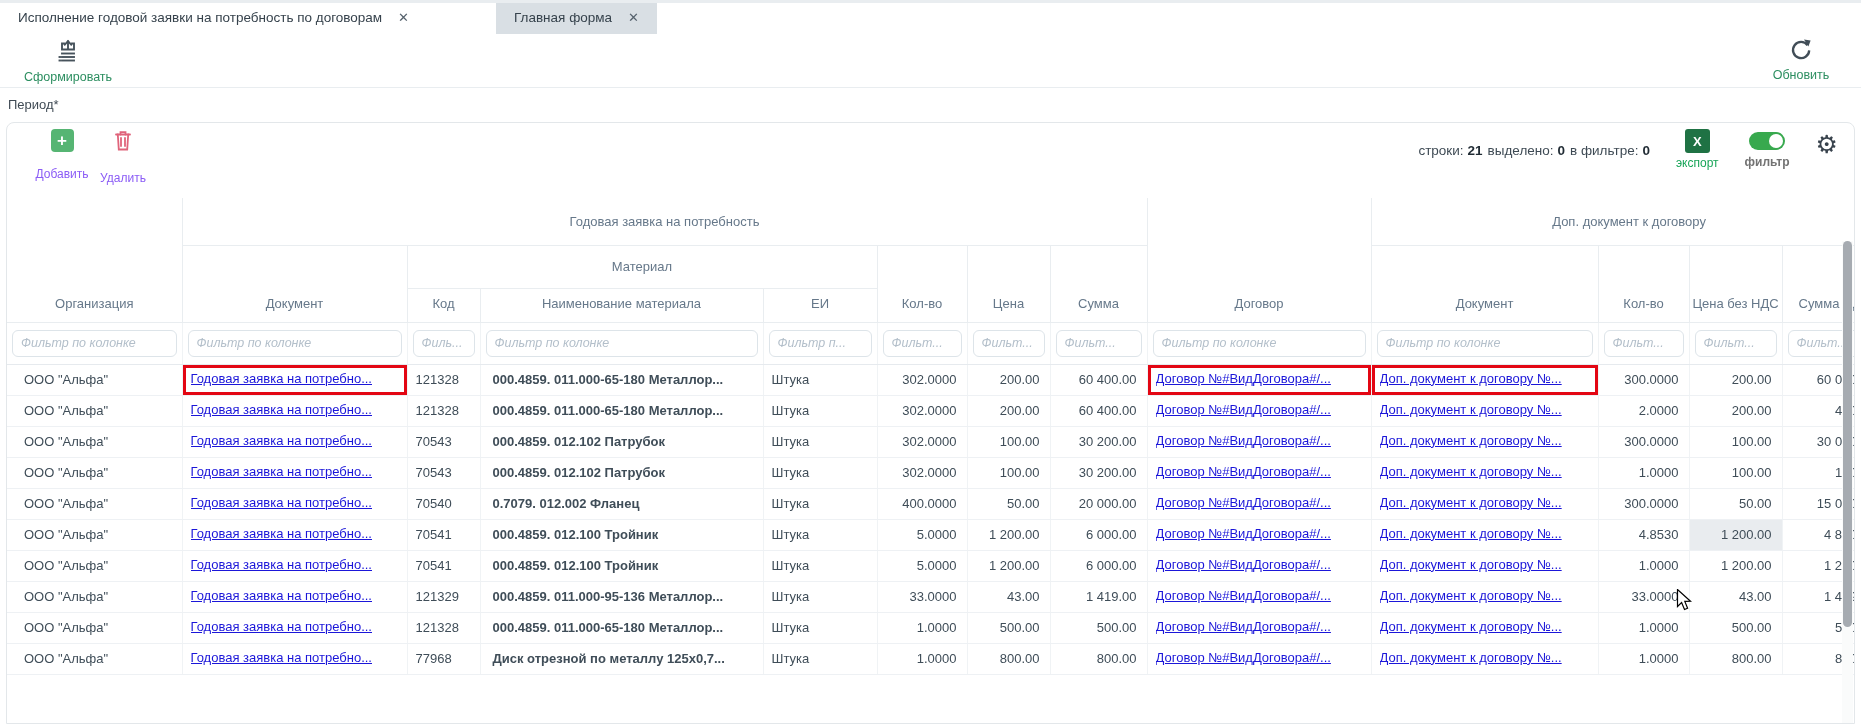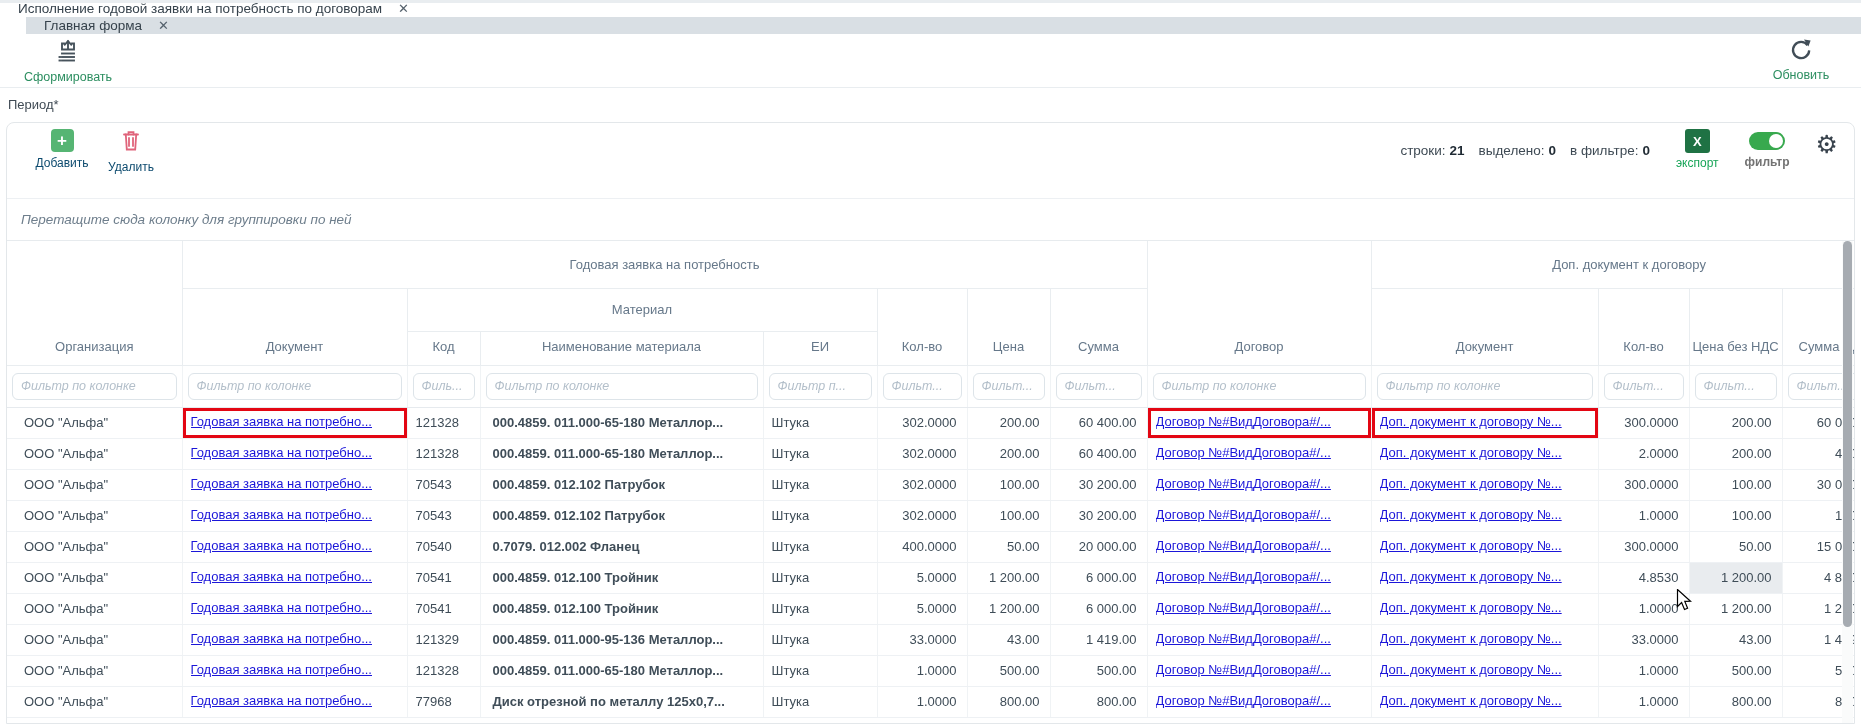--- a/index.html
+++ b/index.html
@@ -1,21 +1,21 @@
 <!DOCTYPE html>
 <html><head>
 <meta charset="utf-8">
 <style>
   * { margin:0; padding:0; box-sizing:border-box; }
   html,body { width:1861px; height:724px; overflow:hidden; background:#fff;
     font-family:"Liberation Sans","DejaVu Sans",sans-serif; color:#3f4d58; }
   .screen { position:relative; width:1861px; height:724px; background:#fff; overflow:hidden; }
 
   
-  .tabbar { position:absolute; left:0; top:0; width:100%; height:34px; background:#fff; display:flex;flex-direction:column; }
+  .tabbar { position:absolute; left:0; top:0; width:100%; height:34px; background:#fff; display:flex; }
   .tabbar::before { content:""; position:absolute; left:0; top:0; width:100%; height:3px; background:#e9edf0; }
   .tab { height:34px; display:flex; align-items:center; gap:16px; padding:0 18px; font-size:13.5px; color:#36424c; cursor:default; }
   .tab.active { background:#fff; min-width:470px; }
   .tab.inactive { background:#d9dfe4; margin-left:26px; }
   .tab .x { font-size:13px; font-weight:bold; color:#55616c; }
 
   
   .toolbar { position:absolute; left:0; top:34px; width:100%; height:54px; border-bottom:1px solid #e9edf0; }
   .icon-btn { position:absolute; top:4px; display:flex; flex-direction:column; align-items:center; gap:2px; cursor:pointer; }
   .icon-btn .lbl { font-size:12.5px; color:#2c8e60; }
@@ -27,27 +27,27 @@
   .period-label { position:absolute; left:8px; top:9px; font-size:13px; color:#3f4a54; }
   .period-select { position:absolute; left:140px; top:3px; width:245px; height:27px; border:1px solid #ccd6dd; border-radius:6px;
     display:flex; align-items:center; padding:0 10px; font-size:13.5px; color:#2f3a44; background:#fff; }
   .period-select svg { position:absolute; right:12px; top:10px; }
 
   
   .panel { position:absolute; left:6px; top:122px; width:1849px; bottom:0; border:1px solid #e3e7ea;
     border-radius:8px 8px 0 0; overflow:hidden; background:#fff; }
   .grid-toolbar { position:relative; height:75px; }
   .gbtn { position:absolute; top:6px; display:flex; flex-direction:column; align-items:center; gap:4px; cursor:pointer; }
-  .gbtn .lbl { font-size:12px; color:#0c4a6e; }
+  .gbtn .lbl { font-size:12px; color:#8b5cf6;margin-top:11px; }
   .add-btn { left:16px; width:78px; }
-  .del-btn { left:88px; width:72px; }
+  .del-btn { left:80px; width:72px; }
   .plus-icon { width:23px; height:23px; background:#56b573; border-radius:4px; color:#fff; font-size:17px; font-weight:bold;
     display:flex; align-items:center; justify-content:center; line-height:1; }
   .right-cluster { position:absolute; right:16px; top:6px; height:56px; display:flex; align-items:flex-start; gap:26px; }
-  .stats { display:flex; gap:14px; font-size:13.5px; color:#3e4a54; margin-top:14px; }
+  .stats { display:flex; gap:5px; font-size:13.5px; color:#3e4a54; margin-top:14px; }
   .stats b { color:#1f2a33; margin-left:4px; }
   .export-btn { display:flex; flex-direction:column; align-items:center; gap:3px; cursor:pointer; }
   .excel-icon { width:25px; height:24px; background:#1f7244; border-radius:3px; color:#fff; font-weight:bold; font-size:13px;
     display:flex; align-items:center; justify-content:center; }
   .export-btn .lbl { font-size:12px; color:#18a558; }
   .toggle-wrap { display:flex; flex-direction:column; align-items:center; gap:5px; cursor:pointer; }
   .toggle { width:36px; height:18px; background:#38a94e; border-radius:9px; position:relative; margin-top:3px; }
   .toggle .knob { position:absolute; right:2px; top:2px; width:14px; height:14px; background:#fff; border-radius:50%; }
   .toggle-wrap .lbl { font-size:12px; color:#737373;font-weight:bold; }
   .gear { font-size:25px; color:#39434d; margin-top:3px; cursor:pointer; line-height:1; }
@@ -166,23 +166,20 @@
         <div class="toggle-wrap">
           <span class="toggle">
               <span class="knob"></span>
             </span>
           <span class="lbl">фильтр</span>
         </div>
         <div class="gear">⚙</div>
       </div>
     </div>
 
-    <div class="hint-row">
-      <span>Перетащите сюда колонку для группировки по ней</span>
-    </div>
 
     <div class="tbl-wrap">
       <table>
         <colgroup id="cols">
             <col style="width: 175px;">
             <col style="width: 225px;">
             <col style="width: 73px;">
             <col style="width: 283px;">
             <col style="width: 114px;">
             <col style="width: 90px;">

